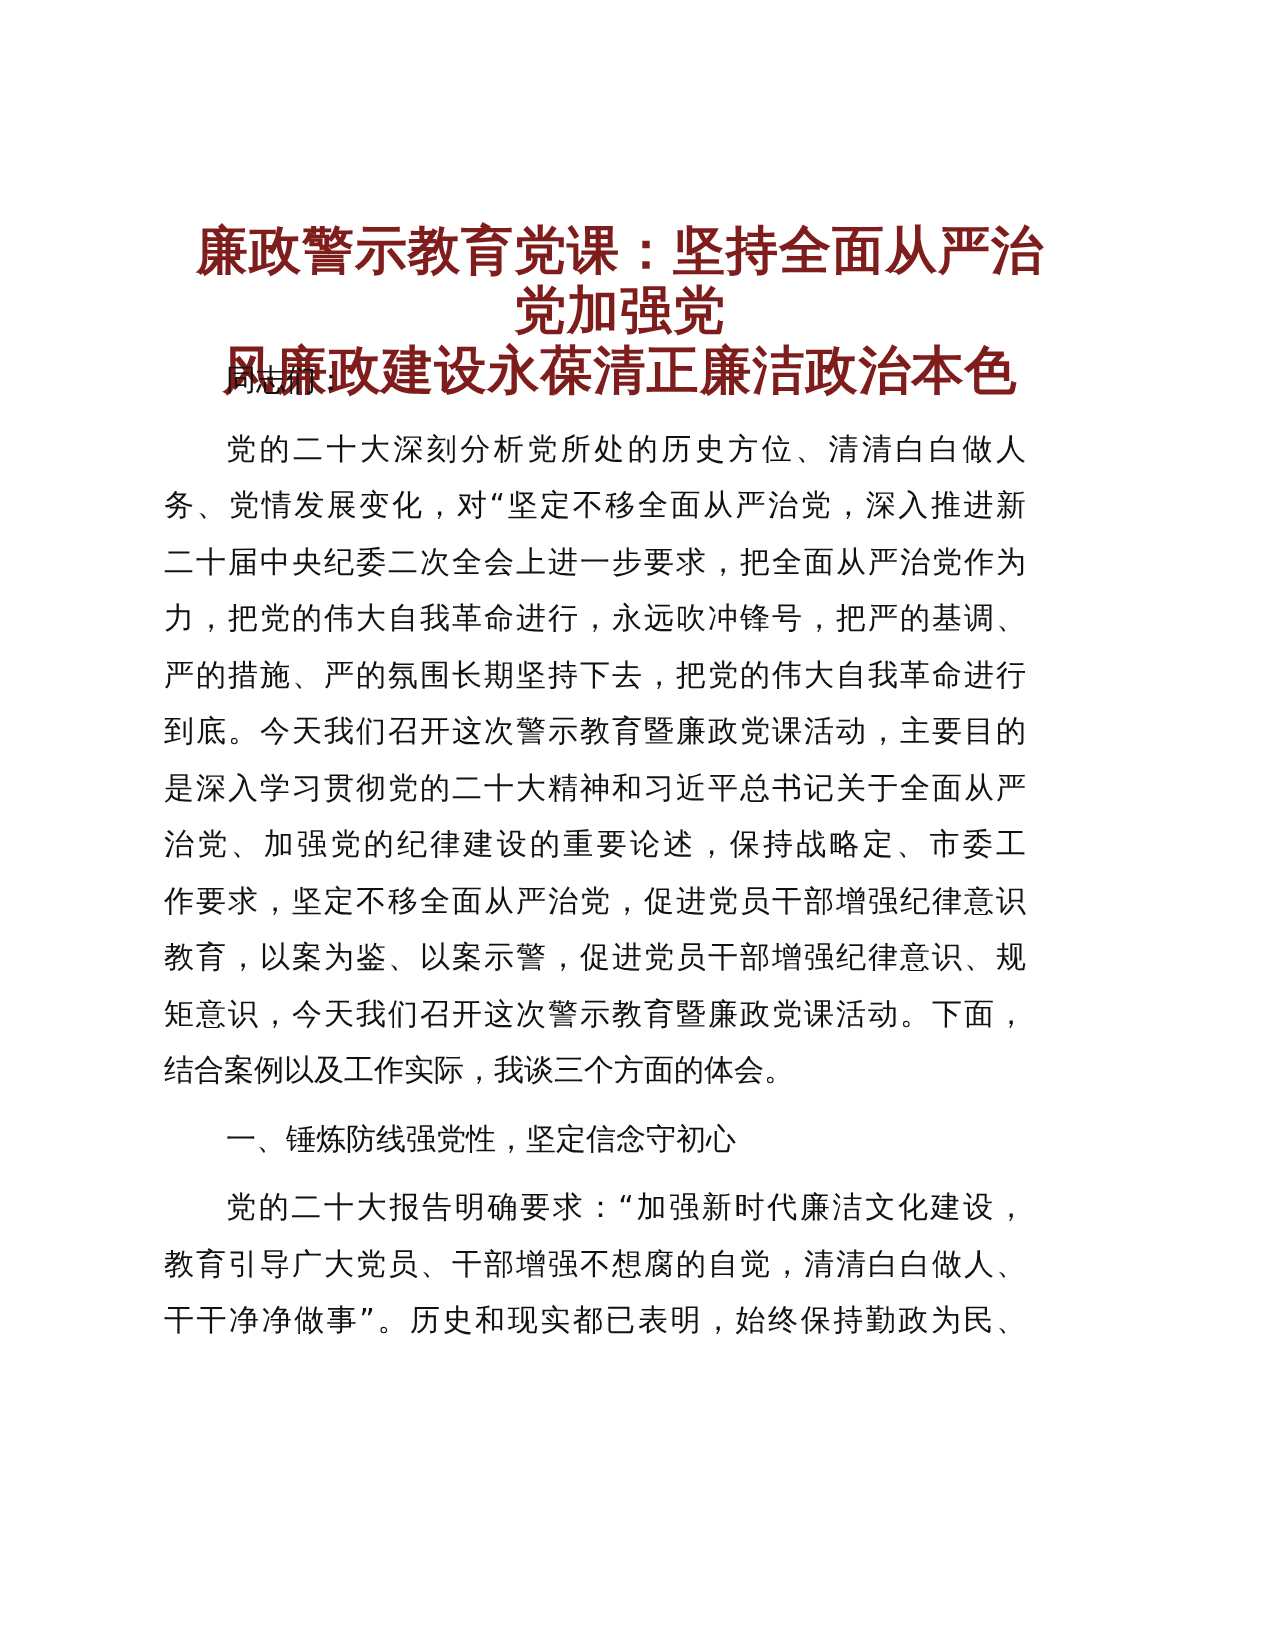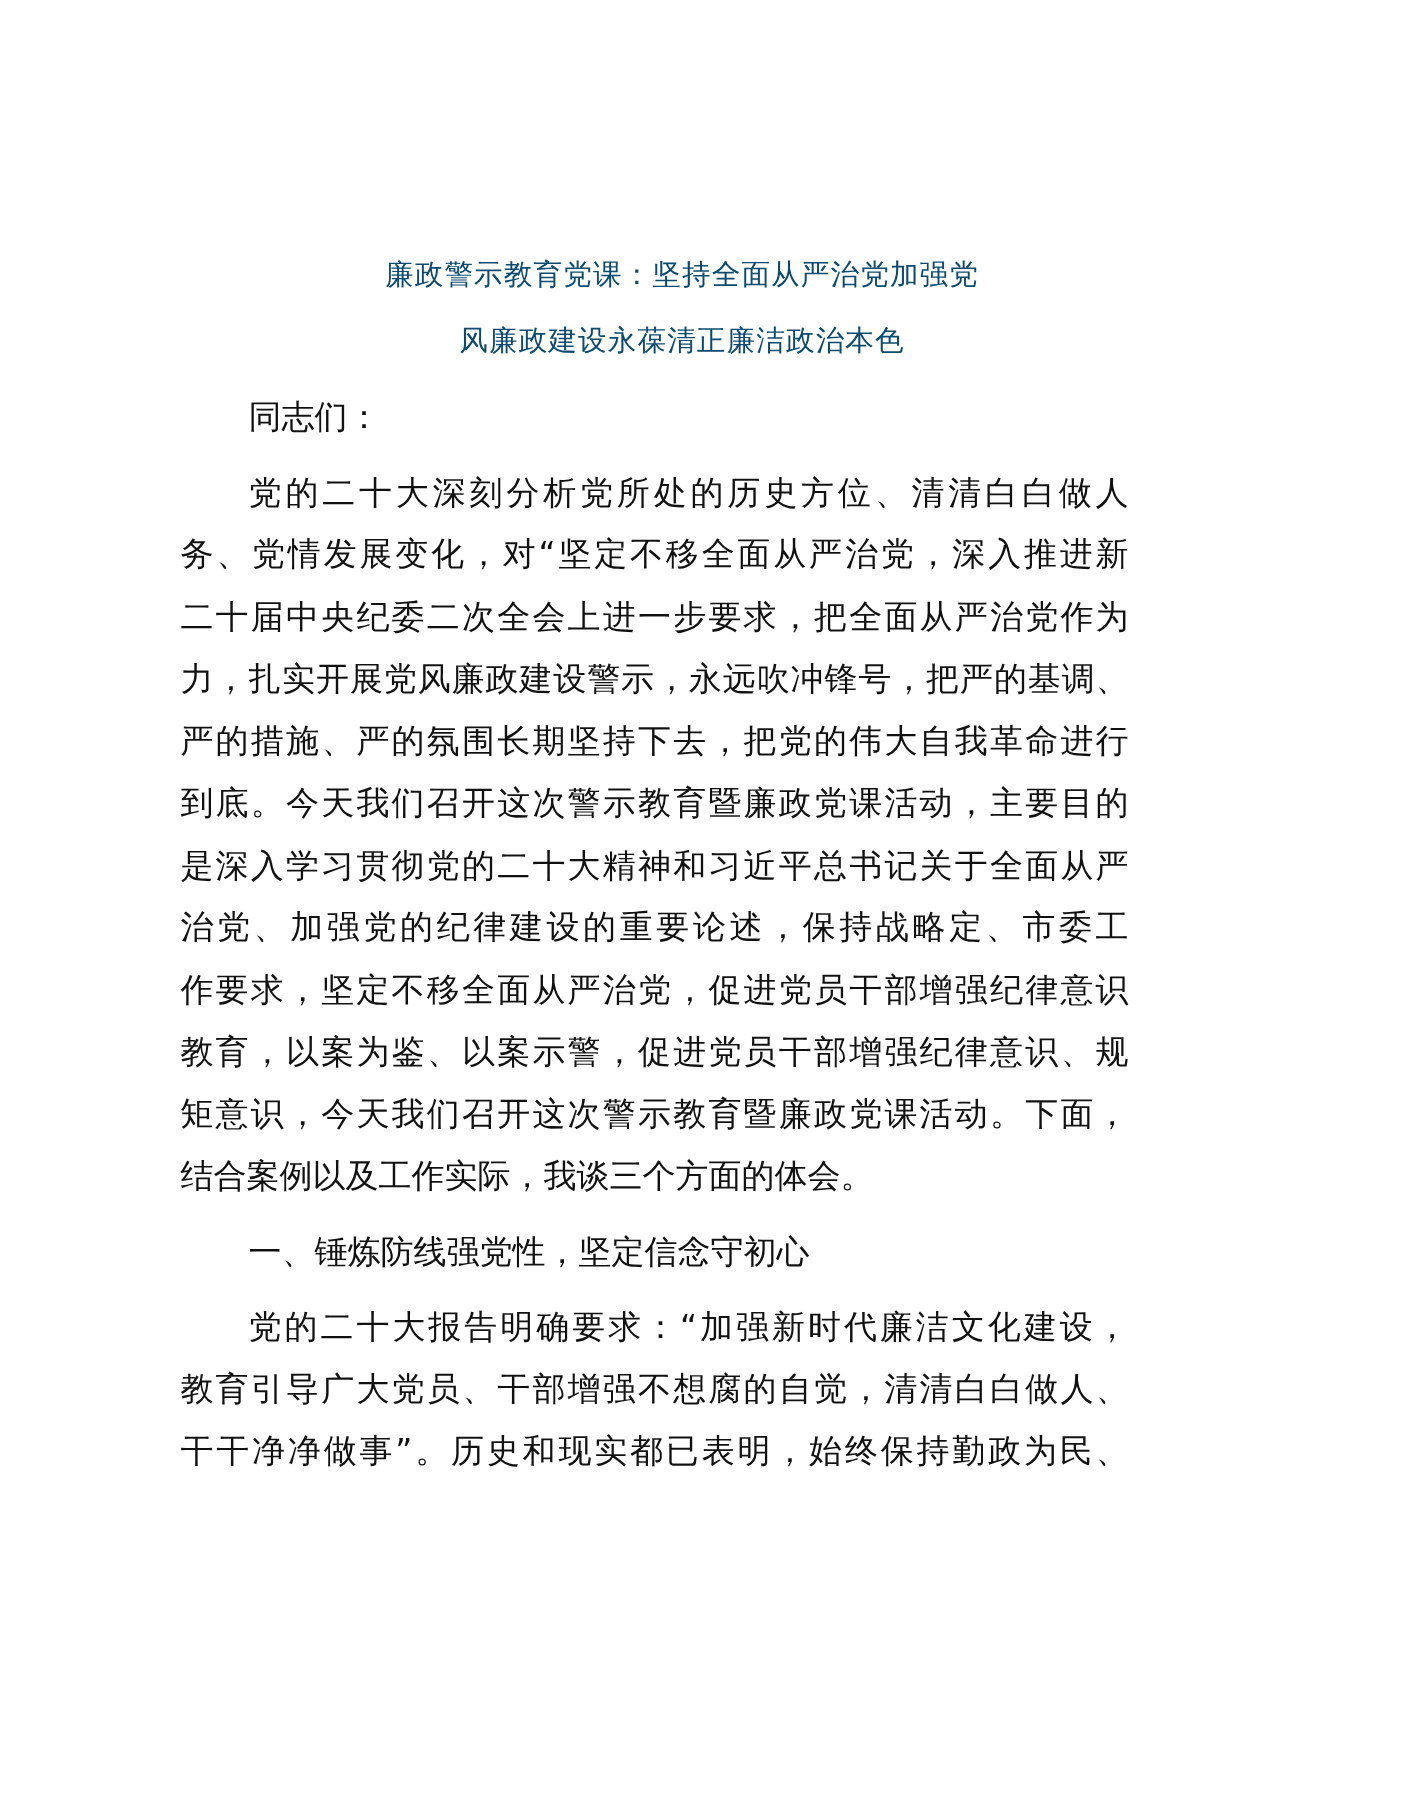--- a/index.html
+++ b/index.html
@@ -22,25 +22,25 @@
     width: 1275px;
     height: 1650px;
     background: #ffffff;
   }
   .title {
     position: absolute;
     left: 180px;
     width: 880px;
     top: 220px;
     text-align: center;
-    font-size: 26px;
+    font-size: 52px;
     line-height: 60px;
-    font-weight: normal;
+    font-weight: bold;
     letter-spacing: 1px;
-    color: #0c4a6e;
+    color: #7f1d1d;
     margin: 0;
   }
   .title span { display: block; }
   .body-text {
     position: absolute;
     left: 164px;
     width: 862px;
     top: 352px;
     font-size: 30px;
     line-height: 56.5px;
@@ -70,21 +70,21 @@
 
   <div class="body-text">
 
     <div class="line indent">同志们：</div>
     <span class="gap"></span>
 
     <div>
       <div class="line indent justify">党的二十大深刻分析党所处的历史方位、清清白白做人</div>
       <div class="line justify">务、党情发展变化，对“坚定不移全面从严治党，深入推进新</div>
       <div class="line justify">二十届中央纪委二次全会上进一步要求，把全面从严治党作为</div>
-      <div class="line justify">力，扎实开展党风廉政建设警示，永远吹冲锋号，把严的基调、</div>
+      <div class="line justify">力，把党的伟大自我革命进行，永远吹冲锋号，把严的基调、</div>
       <div class="line justify">严的措施、严的氛围长期坚持下去，把党的伟大自我革命进行</div>
       <div class="line justify">到底。今天我们召开这次警示教育暨廉政党课活动，主要目的</div>
       <div class="line justify">是深入学习贯彻党的二十大精神和习近平总书记关于全面从严</div>
       <div class="line justify">治党、加强党的纪律建设的重要论述，保持战略定、市委工</div>
       <div class="line justify">作要求，坚定不移全面从严治党，促进党员干部增强纪律意识</div>
       <div class="line justify">教育，以案为鉴、以案示警，促进党员干部增强纪律意识、规</div>
       <div class="line justify">矩意识，今天我们召开这次警示教育暨廉政党课活动。下面，</div>
       <div class="line">结合案例以及工作实际，我谈三个方面的体会。</div>
     </div>
     <span class="gap"></span>

